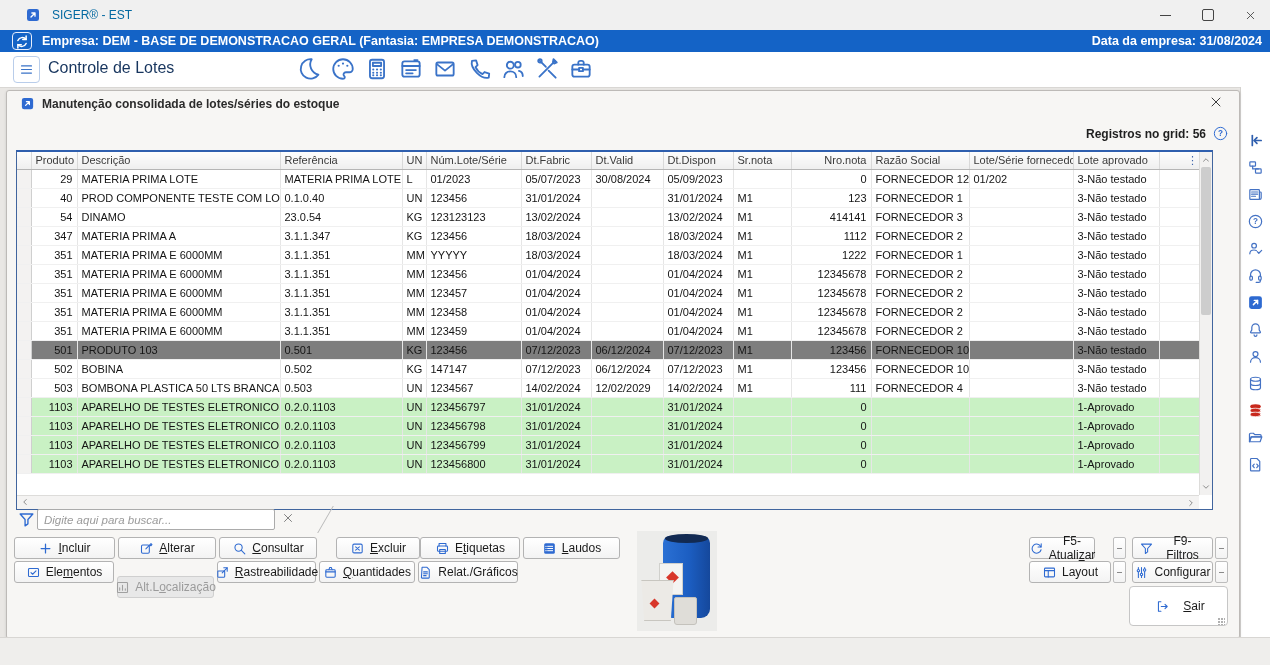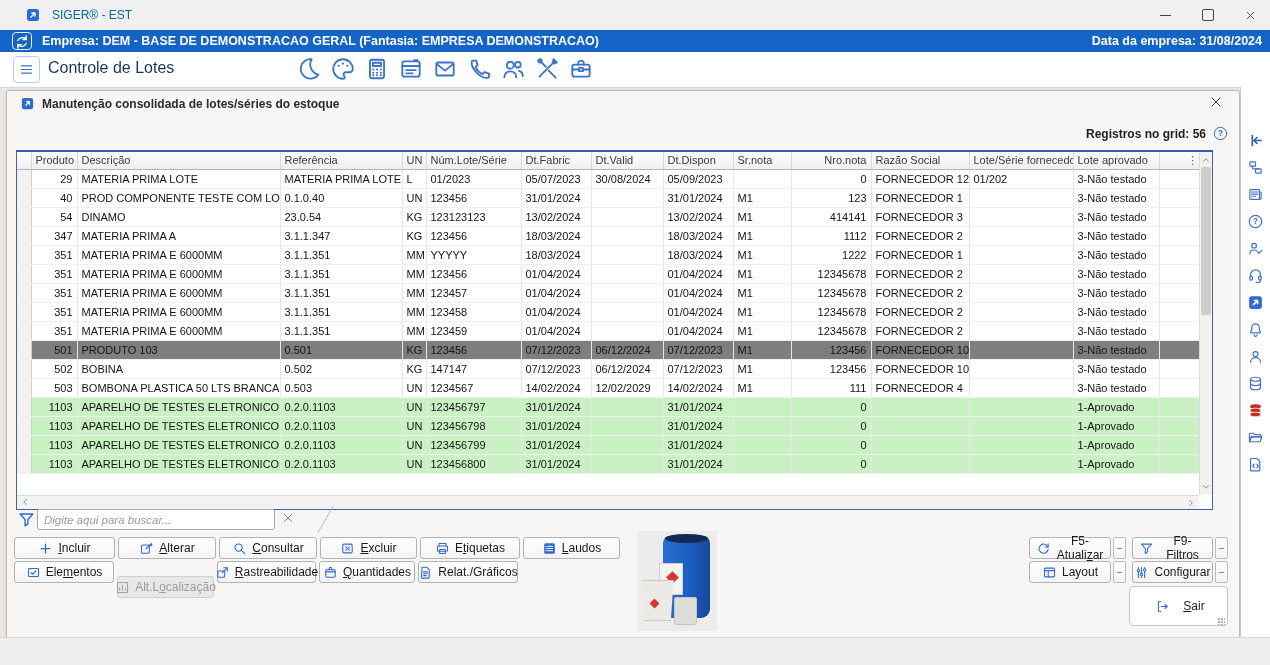--- a/index.html
+++ b/index.html
@@ -85,29 +85,29 @@
   
   .btn{position:absolute;height:22px;display:flex;align-items:center;justify-content:center;gap:5px;background:linear-gradient(#ffffff,#f3f3f3);
        border:1px solid #b3b3b3;border-radius:3px;font-size:12px;color:#1a1a1a;cursor:pointer;box-sizing:border-box;}
   .btn .bi{color:#2e6ad1;display:inline-flex;}
   .btn .bi svg{width:15px;height:15px;}
   .btn.disabled{background:#e8e8e8;color:#9b9b9b;border-color:#cfcfcf;cursor:default;margin-top:15px;}
   .btn.disabled .bi{color:#a0a0a0;}
   #b-incluir{left:14px;top:537px;width:101px}
   #b-alterar{left:118px;top:537px;width:98px}
   #b-consultar{left:219px;top:537px;width:98px}
-  #b-excluir{left:320px;top:537px;width:97px}
+  #b-excluir{left:336px;top:537px;width:84px}
   #b-etiquetas{left:420px;top:537px;width:100px}
   #b-laudos{left:523px;top:537px;width:97px}
   #b-elementos{left:14px;top:561px;width:100px}
   #b-altloc{left:117px;top:561px;width:97px}
   #b-rastre{left:217px;top:561px;width:99px}
   #b-quant{left:319px;top:561px;width:96px}
   #b-relat{left:418px;top:561px;width:100px}
-  #b-f5{left:1029px;top:537px;width:82px}
+  #b-f5{left:1029px;top:537px;width:66px}
   #b-f9{left:1132px;top:537px;width:81px}
   #b-layout{left:1029px;top:561px;width:82px}
   #b-config{left:1132px;top:561px;width:81px}
   .mini{position:absolute;width:13px;height:22px;background:linear-gradient(#ffffff,#f3f3f3);border:1px solid #bdbdbd;border-radius:2px;box-sizing:border-box;cursor:pointer;display:flex;align-items:center;justify-content:center;}
   .mini i{display:block;width:5px;height:0;border-top:1px solid #8a8a8a;}
   #d-f5{left:1113px;top:537px}#d-f9{left:1215px;top:537px}
   #d-layout{left:1113px;top:561px}#d-config{left:1215px;top:561px}
   #exit-group{position:absolute;left:1129px;top:586px;width:99px;height:40px;background:#fff;border:1px solid #c6c6c6;border-radius:4px;box-sizing:border-box;}
   #b-sair{position:absolute;left:1150px;top:595px;width:60px;height:22px;border:none;background:none;gap:13px;}
   #exit-grip{position:absolute;left:1218px;top:618px;width:7px;height:7px;

